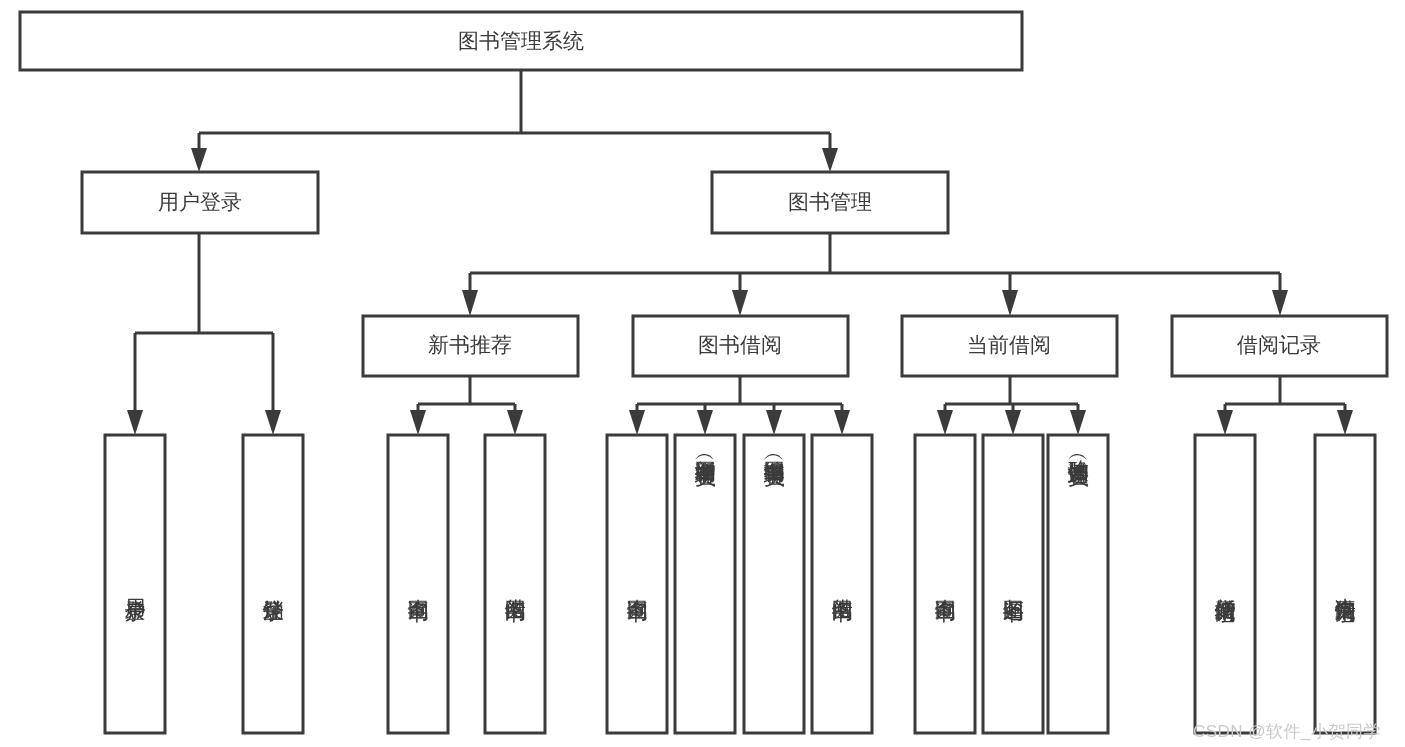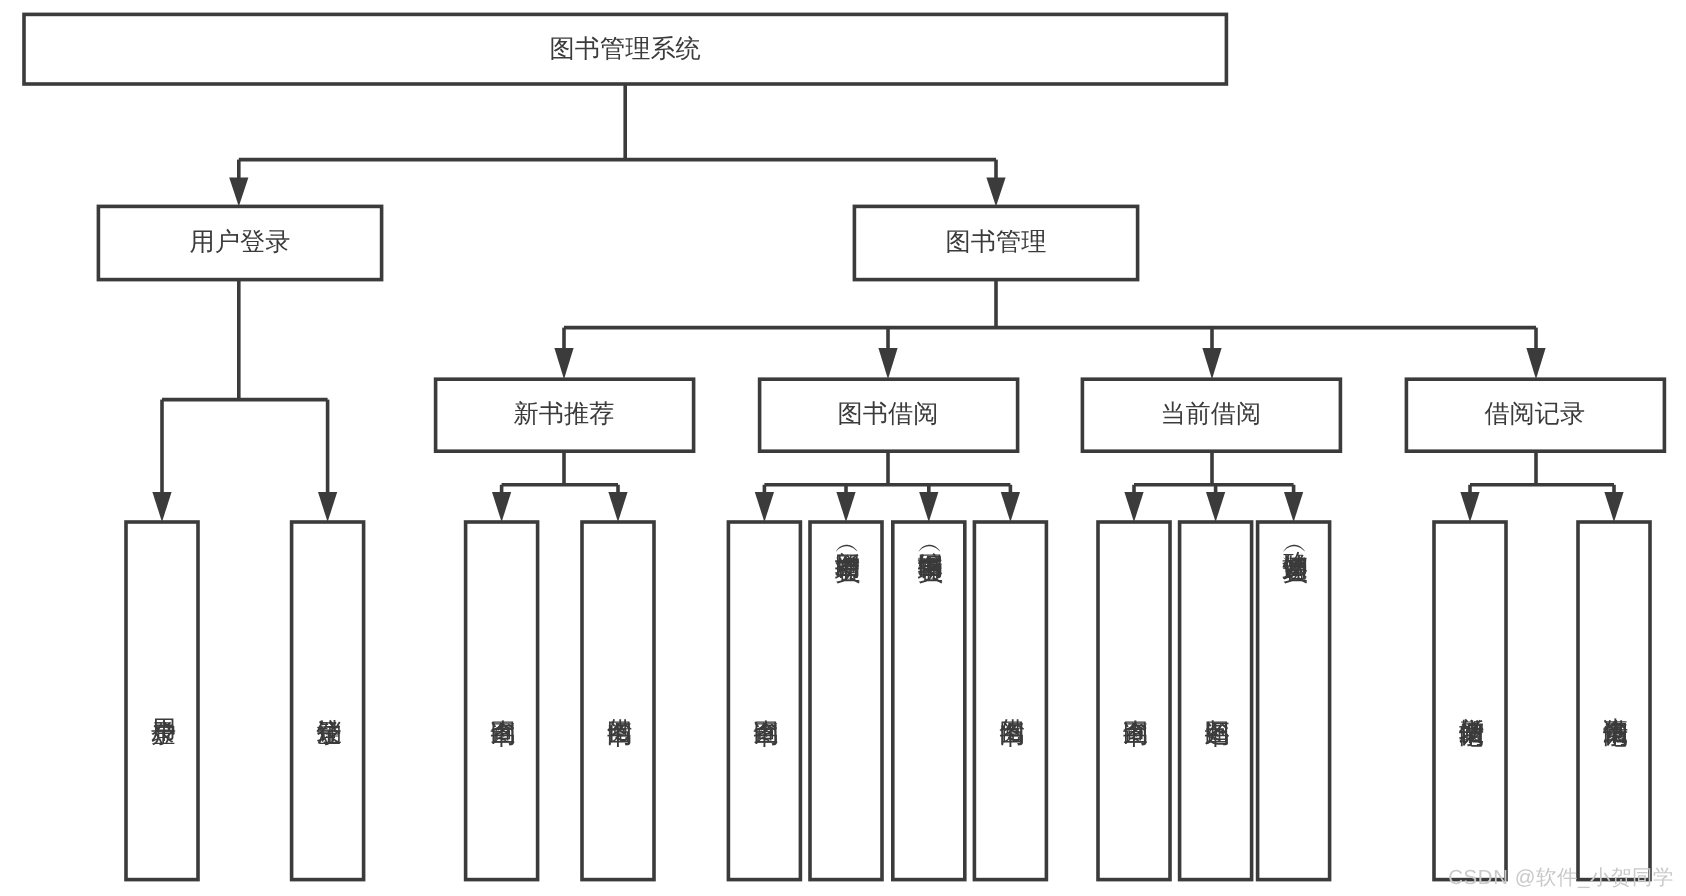--- a/index.html
+++ b/index.html
@@ -62,21 +62,21 @@
     font-family: "Liberation Sans", "DejaVu Sans", sans-serif;
     font-size: 21px;
     line-height: 1.08;
     color: #3b3b3b;
     letter-spacing: 1px;
     white-space: nowrap;
     text-align: center;
   }
   .watermark {
     position: absolute;
-    right: 10px;
+    right: 24px;
     bottom: 4px;
     font-family: "Liberation Sans", "DejaVu Sans", sans-serif;
     font-size: 17px;
     color: #c9c9c9;
     letter-spacing: 0.5px;
     white-space: nowrap;
   }
 </style>
 </head>
 <body>

